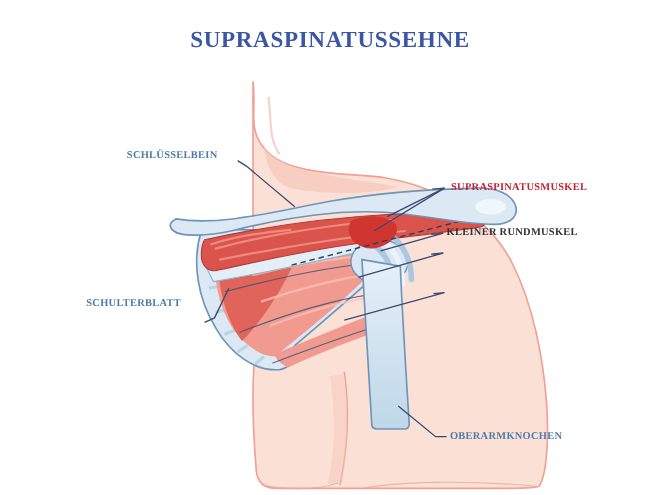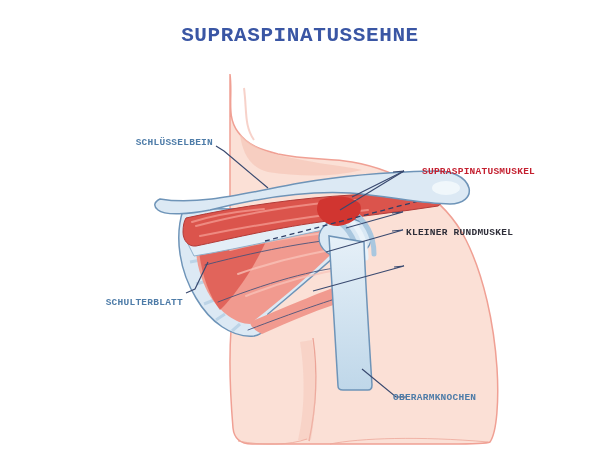--- a/index.html
+++ b/index.html
@@ -1,33 +1,33 @@
 <!DOCTYPE html>
 <html style="--title-text: #3A56A4; --bone-label: #4E7CA8; --highlight-label: #C41F2F; --dark-label: #2F2F3A; --leader-line: #3A4A70; --bone-fill: #DCE9F4; --bone-stroke: #6E94B8; --muscle-red: #DB544C; --muscle-salmon: #F19A8F; --flesh: #FBE0D6; --flesh-outline: #F0A094;"><head>
 <meta charset="utf-8">
 <style>
   html,body{margin:0;padding:0;background:#fff;}
   .stage{
     position:relative;width:600px;height:450px;background:#fff;overflow:hidden;
-    font-family:Liberation Mono, monospace;
+    font-family:Liberation Serif, serif;
   }
   .stage svg{position:absolute;left:0;top:0;}
   .title{
     position:absolute;top:24px;left:0;width:100%;text-align:center;
     font-size:21px;font-weight:bold;letter-spacing:.6px;
     color:var(--title-text,#3A56A4);
   }
   .lbl{
     position:absolute;font-weight:bold;font-size:9.5px;letter-spacing:.25px;
     white-space:nowrap;line-height:11px;
   }
   .lbl.bone{color:var(--bone-label,#4E7CA8);}
-  .lbl.dark{color:var(--dark-label,#2F2F3A);margin-top:20px;}
+  .lbl.dark{color:var(--dark-label,#2F2F3A);}
   .lbl.red{color:var(--highlight-label,#C41F2F);}
-  .r{text-align:right;}
+  .r{text-align:center;}
 </style>
 </head>
 <body>
 
 <div class="stage">
 
   <svg width="600" height="450" viewBox="0 0 600 450">
     <defs>
       <linearGradient id="shaftGrad" x1="0" y1="0" x2="0" y2="1">
         <stop offset="0" stop-color="#E6F0F8"></stop>
@@ -171,23 +171,23 @@
       <path d="M 394,267 L 404,266 L 313,291"></path>
       <path d="M 186,293 L 195,289 L 208,262"></path>
       <path d="M 406,397 L 396,397 L 362,369"></path>
     </g>
   </svg>
 
   <div class="title">SUPRASPINATUSSEHNE</div>
 
   <div class="lbl bone r" style="left:100px;top:137px;width:113px;">SCHLÜSSELBEIN</div>
 
-  <div class="lbl red" style="left:410px;top:166px;margin-left:12px;">SUPRASPINATUSMUSKEL</div>
+  <div class="lbl red" style="left:410px;top:166px;">SUPRASPINATUSMUSKEL</div>
 
   <div class="lbl dark" style="left:406px;top:207px;">KLEINER RUNDMUSKEL</div>
 
 
 
-  <div class="lbl bone r" style="left:60px;top:297px;width:123px;">SCHULTERBLATT</div>
+  <div class="lbl bone r" style="left:60px;top:271px;width:123px;">SCHULTERBLATT</div>
 
-  <div class="lbl bone" style="left:393px;top:392px;text-align:center;">OBERARMKNOCHEN</div>
+  <div class="lbl bone" style="left:409px;top:392px;text-align:center;">OBERARMKNOCHEN</div>
 
 </div>
 
 </body></html>

